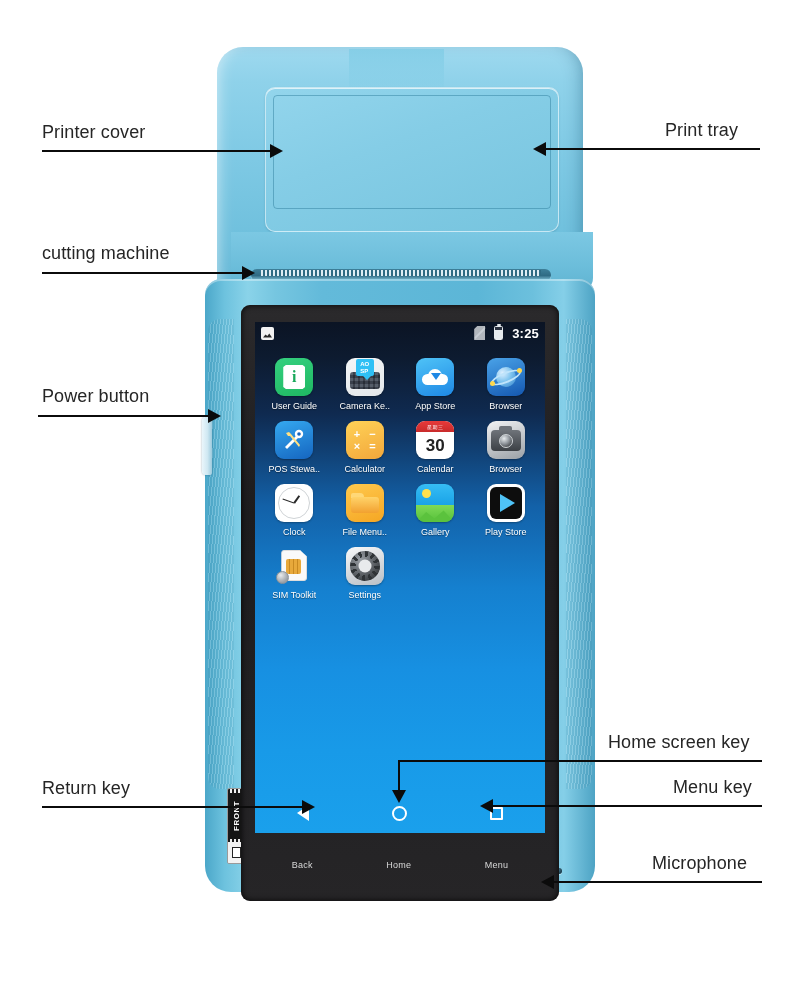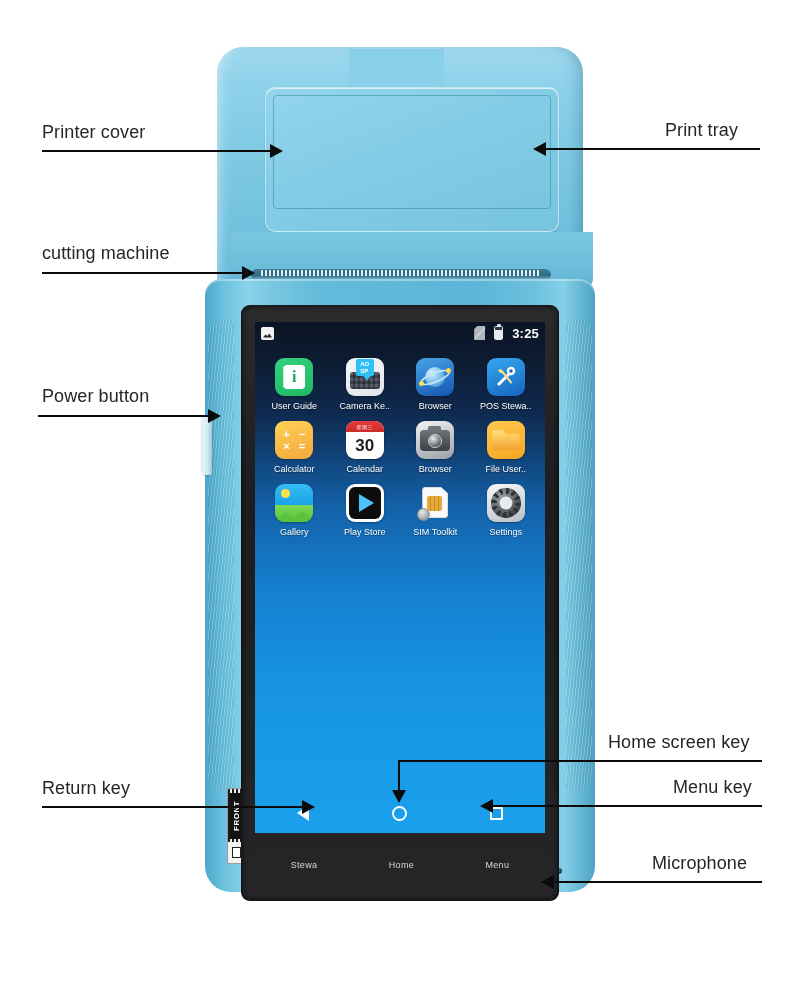--- a/index.html
+++ b/index.html
@@ -426,20 +426,28 @@
           </div>
 
           <div class="app">
             <div class="app-icon ic-keyboard">
               <div class="kb-body"></div>
               <div class="kb-badge">AO<br>SP</div>
             </div>
             <div class="app-label">Camera Ke..</div>
           </div>
 
+          <div class="app">
+            <div class="app-icon ic-appstore">
+              <div class="cloud">
+                <div class="cloud-arrow"></div>
+              </div>
+            </div>
+            <div class="app-label">App Store</div>
+          </div>
 
           <div class="app">
             <div class="app-icon ic-browser">
               <div class="planet">
                 <div class="planet-core"></div>
                 <div class="planet-ring"></div>
                 <div class="planet-dot pd1"></div>
                 <div class="planet-dot pd2"></div>
               </div>
             </div>
@@ -480,26 +488,35 @@
 
           <div class="app">
             <div class="app-icon ic-camera">
               <div class="cam-bump"></div>
               <div class="cam-body"></div>
               <div class="cam-lens"></div>
             </div>
             <div class="app-label">Browser</div>
           </div>
 
+          <div class="app">
+            <div class="app-icon ic-clock">
+              <div class="clock-face">
+                <div class="clock-h" style="width:1.6px;height:9px;transform:translate(-50%,-100%) rotate(35deg);"></div>
+                <div class="clock-h" style="width:1.2px;height:12px;transform:translate(-50%,-100%) rotate(-70deg);"></div>
+              </div>
+            </div>
+            <div class="app-label">Clock</div>
+          </div>
 
           <div class="app">
             <div class="app-icon ic-file">
               <div class="folder"></div>
             </div>
-            <div class="app-label">File User..</div>
+            <div class="app-label">File Menu..</div>
           </div>
 
           <div class="app">
             <div class="app-icon ic-gallery">
               <div class="gal-sun"></div>
               <div class="gal-hill"></div>
             </div>
             <div class="app-label">Gallery</div>
           </div>
 
@@ -533,21 +550,21 @@
         </div>
 
         <div class="navbar">
           <div class="nav-back"></div>
           <div class="nav-home"></div>
           <div class="nav-menu"></div>
         </div>
       </div>
 
       <div class="hw-keys">
-        <div>Stewa</div>
+        <div>Back</div>
         <div>Home</div>
         <div>Menu</div>
       </div>
     </div>
   </div>
 
   <div class="ann-label" style="left:42px; top:122px;">Printer cover</div>
   <div class="ann-line" style="left:42px; top:150px; width:230px;"></div>
   <div class="ann-arrow arrow-right" style="left:270px; top:144px;"></div>
 

